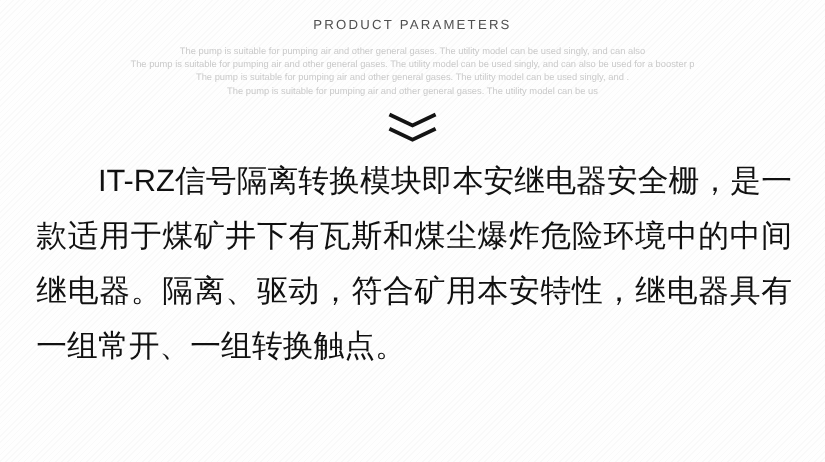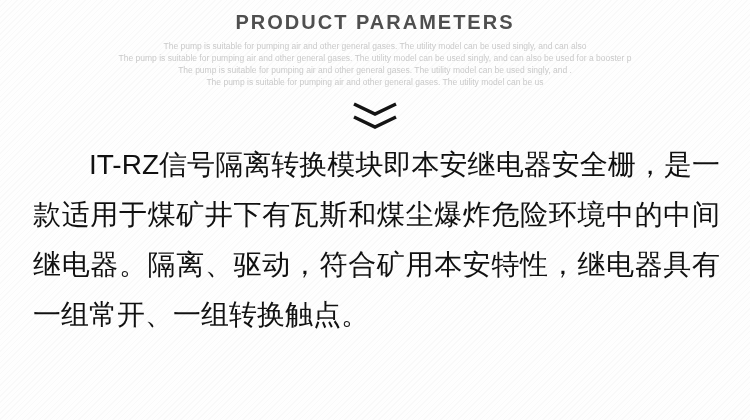--- a/index.html
+++ b/index.html
@@ -37,22 +37,22 @@
     font-weight: 600;
     color: #141414;
     letter-spacing: 8px;
     text-indent: 8px; 
     white-space: nowrap;
     line-height: 1;
   }
   .subtitle {
     margin-top: 12px;
     text-align: center;
-    font-size: 20px;
-    font-weight: 700;
+    font-size: 12px;
+    font-weight: 400;
     color: #4f4f4f;
     letter-spacing: 2px;
     line-height: 20px;
   }
   .watermark {
     margin-top: 8px;
     text-align: center;
     font-size: 8.5px;
     line-height: 12px;
     color: #c9c9c9;

